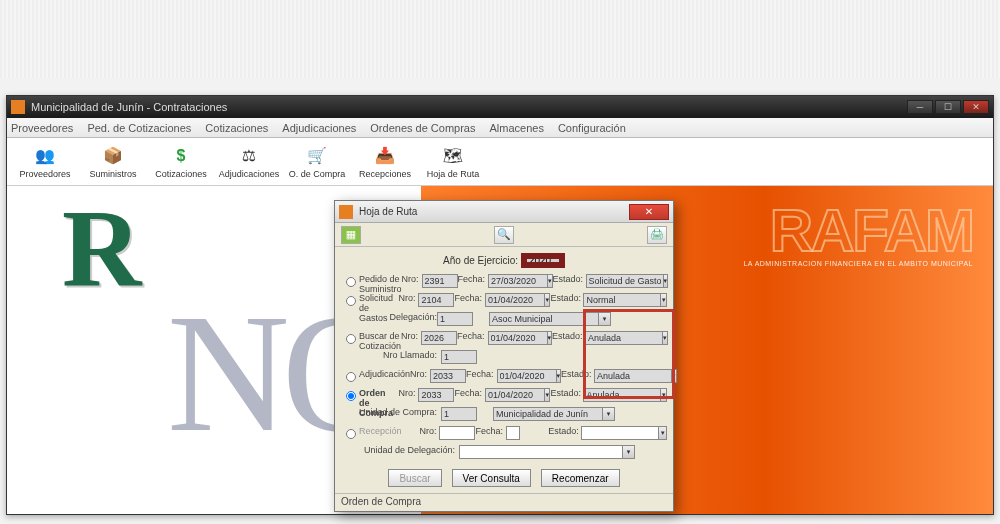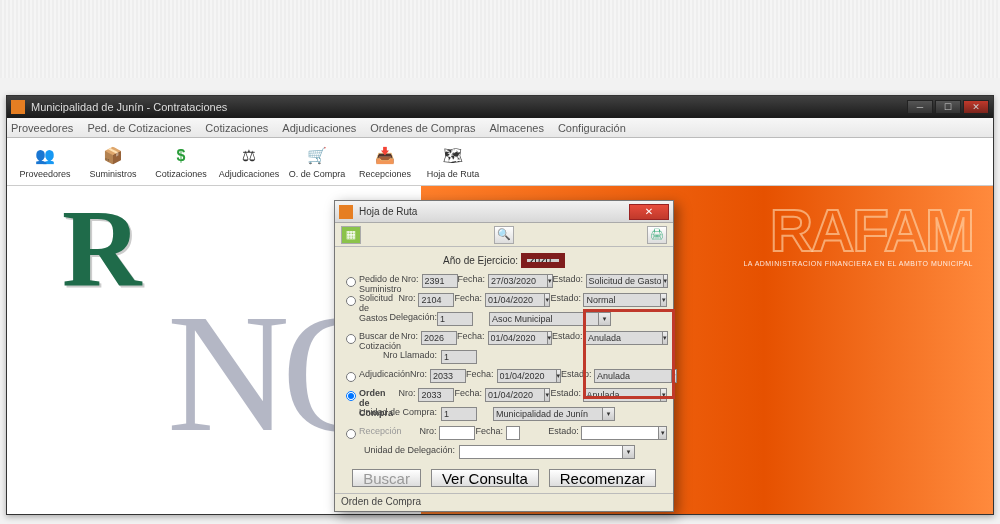--- a/index.html
+++ b/index.html
@@ -47,21 +47,21 @@
   .row .lblr { width:30px; font-size:9px; text-align:right; margin-right:3px; color:#444; }
   .row .fld { height:14px; font-size:9px; border:1px solid #888; background:#dcdcdc; padding:0 2px; color:#333; }
   .row .fld.w36 { width:36px; }
   .row .fld.w60 { width:60px; }
   .row .fld.w110 { width:110px;margin-left:12px; }
   .row .fld.w78 { width:78px; }
   .row .dropbtn { width:12px; height:14px; background:linear-gradient(#eee,#ccc); border:1px solid #888; border-left:none; font-size:7px; display:flex; align-items:center; justify-content:center; cursor:pointer; }
   .row .datebtn { width:12px; height:14px; background:linear-gradient(#eee,#ccc); border:1px solid #888; border-left:none; font-size:7px; display:flex; align-items:center; justify-content:center; cursor:pointer; }
   .sub { padding-left:14px; }
   .btnrow { display:flex; justify-content:center; gap:10px; margin-top:6px; }
-  .dbtn { height:18px; padding:0 10px; font-size:15px; background:linear-gradient(#fff,#ddd); border:1px solid #888; cursor:pointer; }
+  .dbtn { height:18px; padding:0 10px; font-size:10px; background:linear-gradient(#fff,#ddd); border:1px solid #888; cursor:pointer; }
   .dbtn.disabled { color:#999; }
   .status { height:18px; border-top:1px solid #bbb; padding:2px 6px; font-size:10px; color:#444; }
   
   .red-hl { position:absolute; border:3px solid #c0392b; pointer-events:none; }
 </style>
 </head>
 <body>
 
 <div class="page-top"></div>
 

